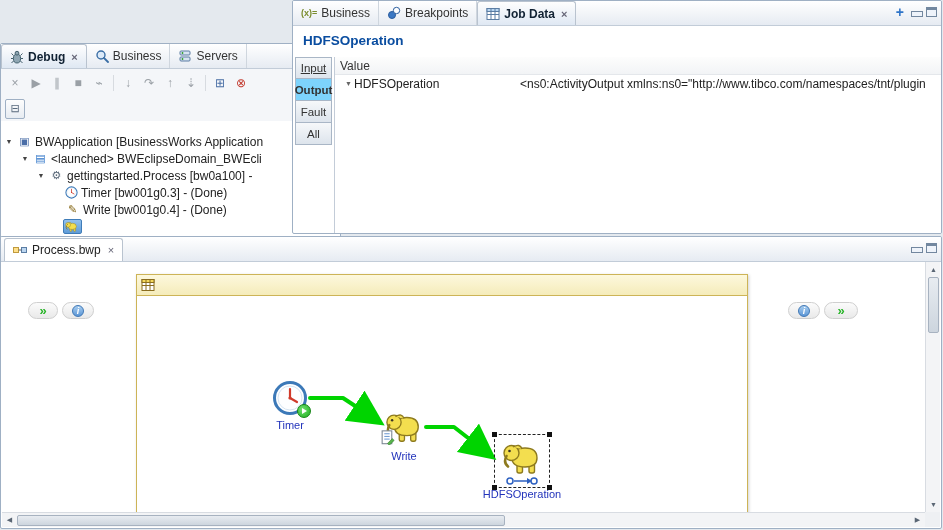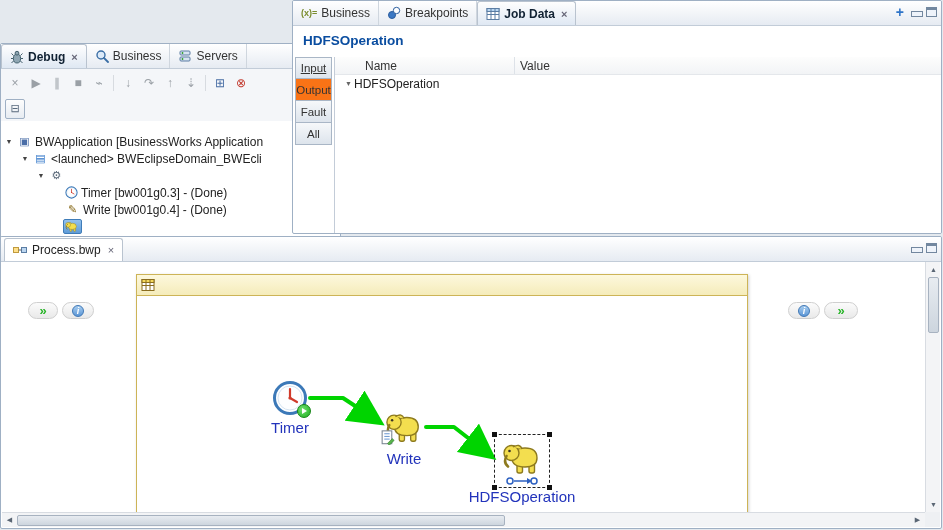--- a/index.html
+++ b/index.html
@@ -61,21 +61,21 @@
   .h-thumb { height: 11px; }
   .v-thumb { width: 11px; margin-left: 2px; }
   .sb-corner { position: absolute; right: 0; bottom: 0; width: 15px; height: 15px; background: #eef0f3; }
 
   
   .jd-title { position: absolute; top: 32px; left: 10px; font-size: 13.5px; font-weight: bold; color: #0a4da0; }
   .jd-body { position: absolute; top: 56px; left: 2px; right: 0; bottom: 0; display: flex; align-items: flex-start; }
   .side-tabs { width: 37px; display: flex; flex-direction: column; flex: none; }
   .stab { height: 22px; display: flex; align-items: center; justify-content: center; font-size: 11.5px; border: 1px solid #a9b6c6; border-top: none; background: linear-gradient(#f6f8fa,#dde4ec); color: #333; }
   .stab:first-child { border-top: 1px solid #a9b6c6; text-decoration: underline; }
-  .stab.active { background: #f97316; font-weight: normal; }
+  .stab.active { background: #7dd3fc; font-weight: bold; }
   .jd-table { flex: 1; align-self: stretch; background: #fff; border-left: 1px solid #c3ccd8; margin-left: 2px; overflow: hidden; }
   .jhead { display: flex; height: 18px; align-items: center; border-bottom: 1px solid #e4e7eb; background: linear-gradient(#fdfdfd,#f2f4f6); color: #333; }
   .jname { width: 180px; flex: none; display: flex; align-items: center; overflow: hidden; white-space: nowrap; }
   .jhead .jname { border-right: 1px solid #dde2e8; padding-left: 30px; height: 100%; }
   .jvalue { flex: 1; white-space: nowrap; overflow: hidden; padding-left: 5px; }
   .jrow { display: flex; height: 17px; align-items: center; }
   .twist2 { width: 11px; font-size: 7px; color: #666; text-align: center; flex: none; }
 
   
   .etab { display: flex; align-items: center; gap: 5px; padding: 0 8px; background: #fff; border: 1px solid #b9c3cf; border-bottom: none; border-radius: 3px 3px 0 0; margin-left: 3px; margin-top: 1px; }
@@ -83,21 +83,21 @@
   .pill { position: absolute; height: 17px; border: 1px solid #cfcfcf; border-radius: 9px; background: linear-gradient(#fbfbfb,#e9e9e9); display: flex; align-items: center; justify-content: center; }
   .pill-arrows { color: #27b427; font-weight: bold; font-size: 13px; line-height: 10px; }
   .info-dot { width: 12px; height: 12px; border-radius: 50%; background: linear-gradient(#a8cdf0,#5b96d6); border: 1px solid #3f77b5; color: #fff; font-size: 9px; font-style: italic; font-weight: bold; display: flex; align-items: center; justify-content: center; }
   .pbox { position: absolute; left: 134px; top: 12px; width: 612px; height: 272px; border: 1px solid #cdb457; background: #fff; box-shadow: 1px 1px 3px rgba(0,0,0,.18); }
   .pbox-header { position: relative; height: 21px; background: linear-gradient(#fdf8dd,#f5ecba); border-bottom: 1px solid #cdb457; display: flex; align-items: center; }
   .pbox-hicon { position: absolute; left: 4px; top: 3px; }
   .pbox-title { flex: 1; text-align: center; color: #222; }
   .flow-arrows { position: absolute; left: 0; top: 0; width: 100%; height: 100%; pointer-events: none; }
   .flow { fill: none; stroke: #00d400; stroke-width: 4; stroke-linejoin: round; stroke-linecap: round; }
   .act-icon { position: absolute; }
-  .act-label { position: absolute; text-align: center; color: #2233bb; font-size: 15px; white-space: nowrap; }
+  .act-label { position: absolute; text-align: center; color: #2233bb; font-size: 11px; white-space: nowrap; }
   .play-badge { position: absolute; right: -3px; bottom: -2px; width: 14px; height: 14px; border-radius: 50%; background: radial-gradient(circle at 35% 35%, #6fe06f, #1fae1f); border: 1px solid #158515; display: flex; align-items: center; justify-content: center; }
   .write-badge { position: absolute; left: -5px; bottom: -2px; }
   .sel-rect { position: absolute; border: 1px dashed #222; }
   .h { position: absolute; width: 5px; height: 5px; background: #111; }
   .hb-tl { left: -3px; top: -3px; } .hb-tr { right: -3px; top: -3px; }
   .hb-bl { left: -3px; bottom: -3px; } .hb-br { right: -3px; bottom: -3px; }
   .conn-badge { position: absolute; }
   .varsico { font-size: 9px; font-weight: bold; color: #7a8c2e; }
 </style>
 </head>
@@ -233,20 +233,21 @@
       <span class="rowbox">
         <span class="ticon launch">▤</span>
         <span class="tlabel">&lt;launched&gt; BWEclipseDomain_BWEcli</span>
       </span>
     </div>
     <div class="trow">
       <span class="ind" style="width:34px"></span>
       <span class="twist">▼</span>
       <span class="rowbox">
         <span class="ticon gear">⚙</span>
+        <span class="tlabel">gettingstarted.Process [bw0a100] - </span>
       </span>
     </div>
     <div class="trow">
       <span class="ind" style="width:50px"></span>
       <span class="twist"></span>
       <span class="rowbox">
         <svg class="ticon" style="width:13px;height:13px">
             <use href="#sym-clock"></use>
           </svg>
         <span class="tlabel">Timer [bw001g0.3] - (Done)</span>
@@ -308,28 +309,28 @@
 
   <div class="jd-body">
     <div class="side-tabs">
       <div class="stab">Input</div>
       <div class="stab active">Output</div>
       <div class="stab">Fault</div>
       <div class="stab">All</div>
     </div>
     <div class="jd-table">
       <div class="jhead">
-        <div class="jname">Name</div>
         <div class="jvalue">Value</div>
       </div>
       <div class="jrow">
         <div class="jname" style="padding-left:8px">
           <span class="twist2">▼</span>
           <span>HDFSOperation</span>
         </div>
+        <div class="jvalue">&lt;ns0:ActivityOutput xmlns:ns0="http://www.tibco.com/namespaces/tnt/plugin</div>
       </div>
     </div>
   </div>
 </section>
 
 <section class="panel" id="editor-panel">
   <div class="tabbar">
     <div class="etab">
       <svg class="i14">
           <use href="#sym-process"></use>

